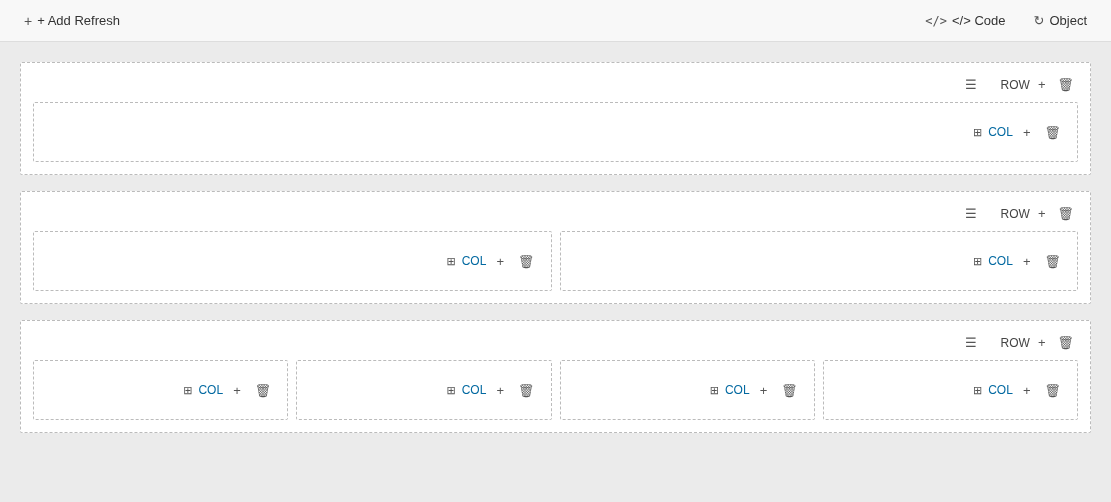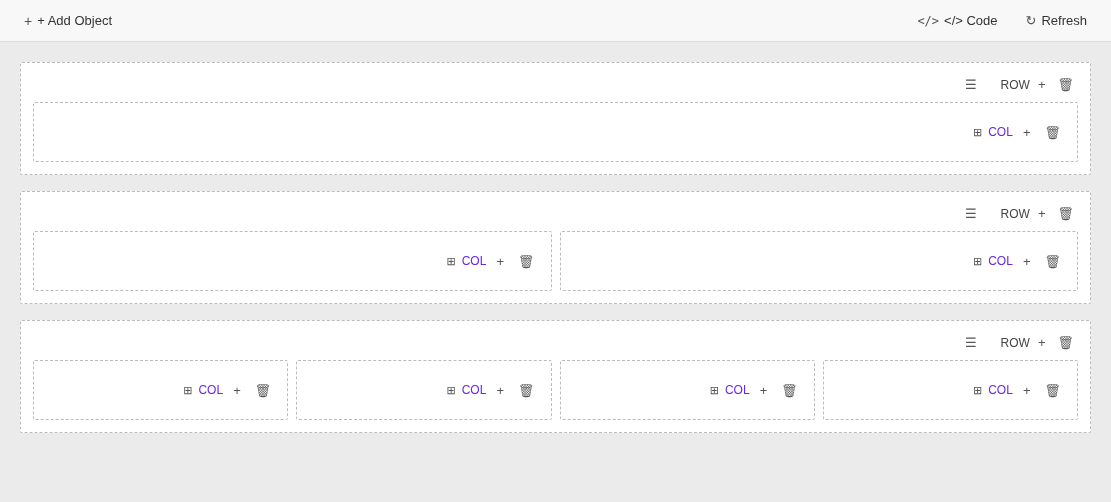--- a/index.html
+++ b/index.html
@@ -110,21 +110,21 @@
       align-items: center;
       justify-content: flex-end;
       gap: 6px;
     }
 
     .col-label {
       display: flex;
       align-items: center;
       gap: 4px;
       font-size: 12px;
-      color: #6d28d9;
+      color: #0369a1;
       font-weight: 500;
     }
 
     .col-add-btn {
       background: none;
       border: none;
       cursor: pointer;
       font-size: 13px;
       color: #555;
       padding: 2px 4px;
@@ -145,31 +145,31 @@
       gap: 4px;
     }
   </style>
 </head>
 <body>
 
 <div class="toolbar">
   <div class="toolbar-left">
     <button class="toolbar-btn">
       <span class="add-icon">+</span>
-      <span>+ Add Object</span>
+      <span>+ Add Refresh</span>
     </button>
   </div>
   <div class="toolbar-right">
     <button class="toolbar-btn">
       <span class="code-icon" style="font-family:monospace; font-size:12px;">&lt;/&gt;</span>
       <span>&lt;/&gt; Code</span>
     </button>
     <button class="toolbar-btn">
       <span class="refresh-icon">↻</span>
-      <span>Refresh</span>
+      <span>Object</span>
     </button>
   </div>
 </div>
 
 <div class="canvas">
 
   <div class="outer-container">
     <div class="row-header">
       <div class="row-controls">
         <span style="font-size:13px; color:#555;">☰</span>

